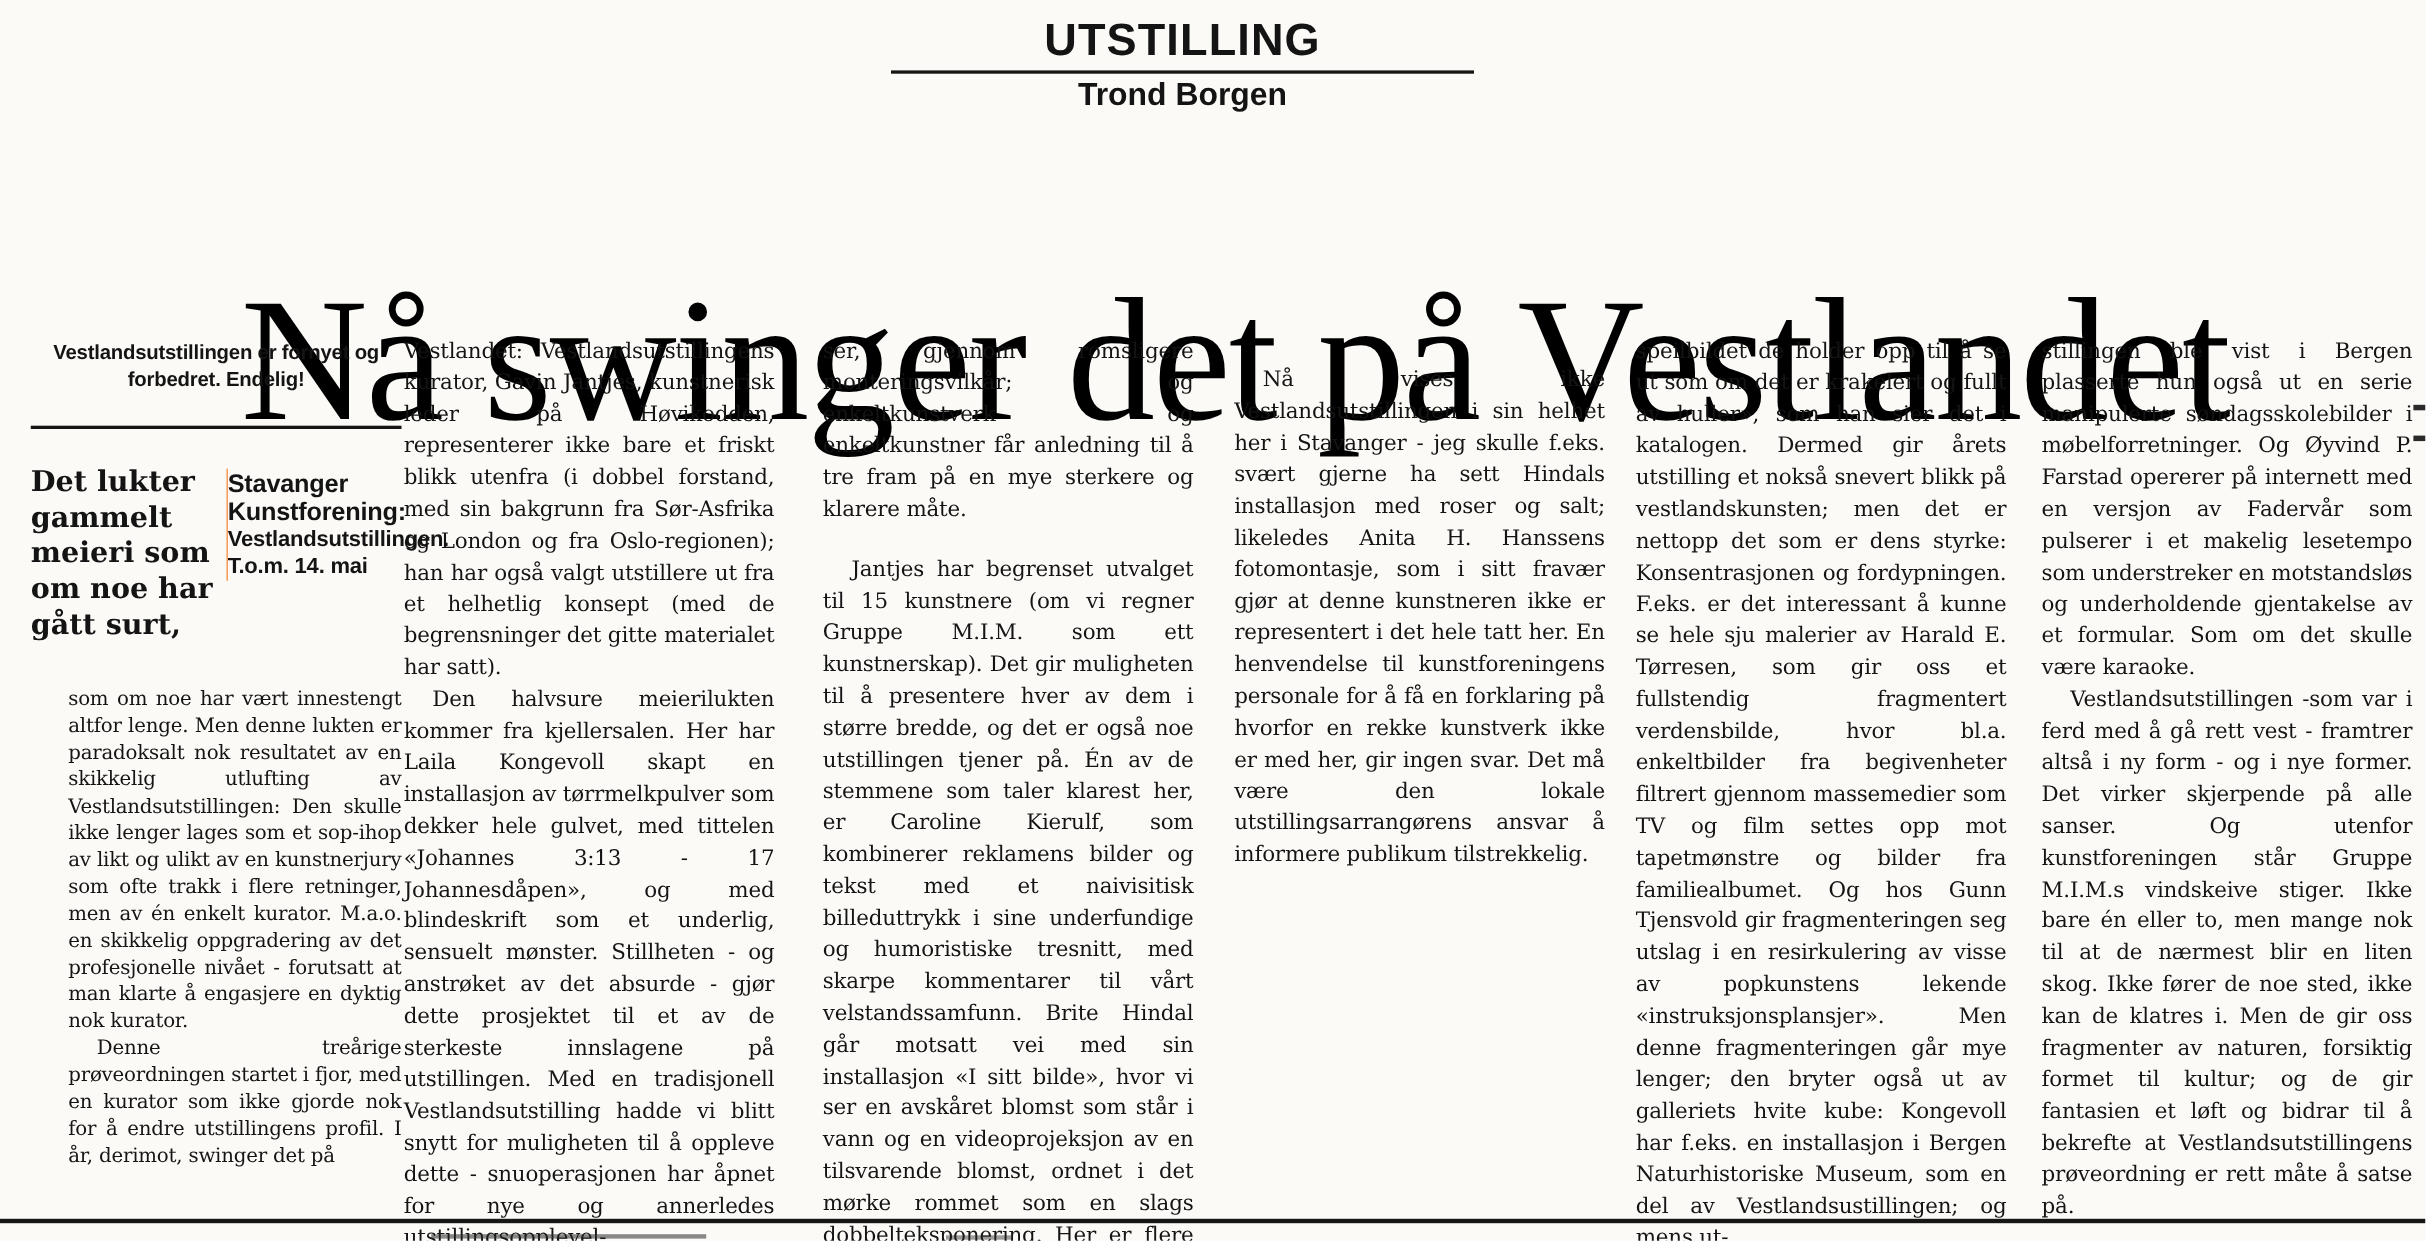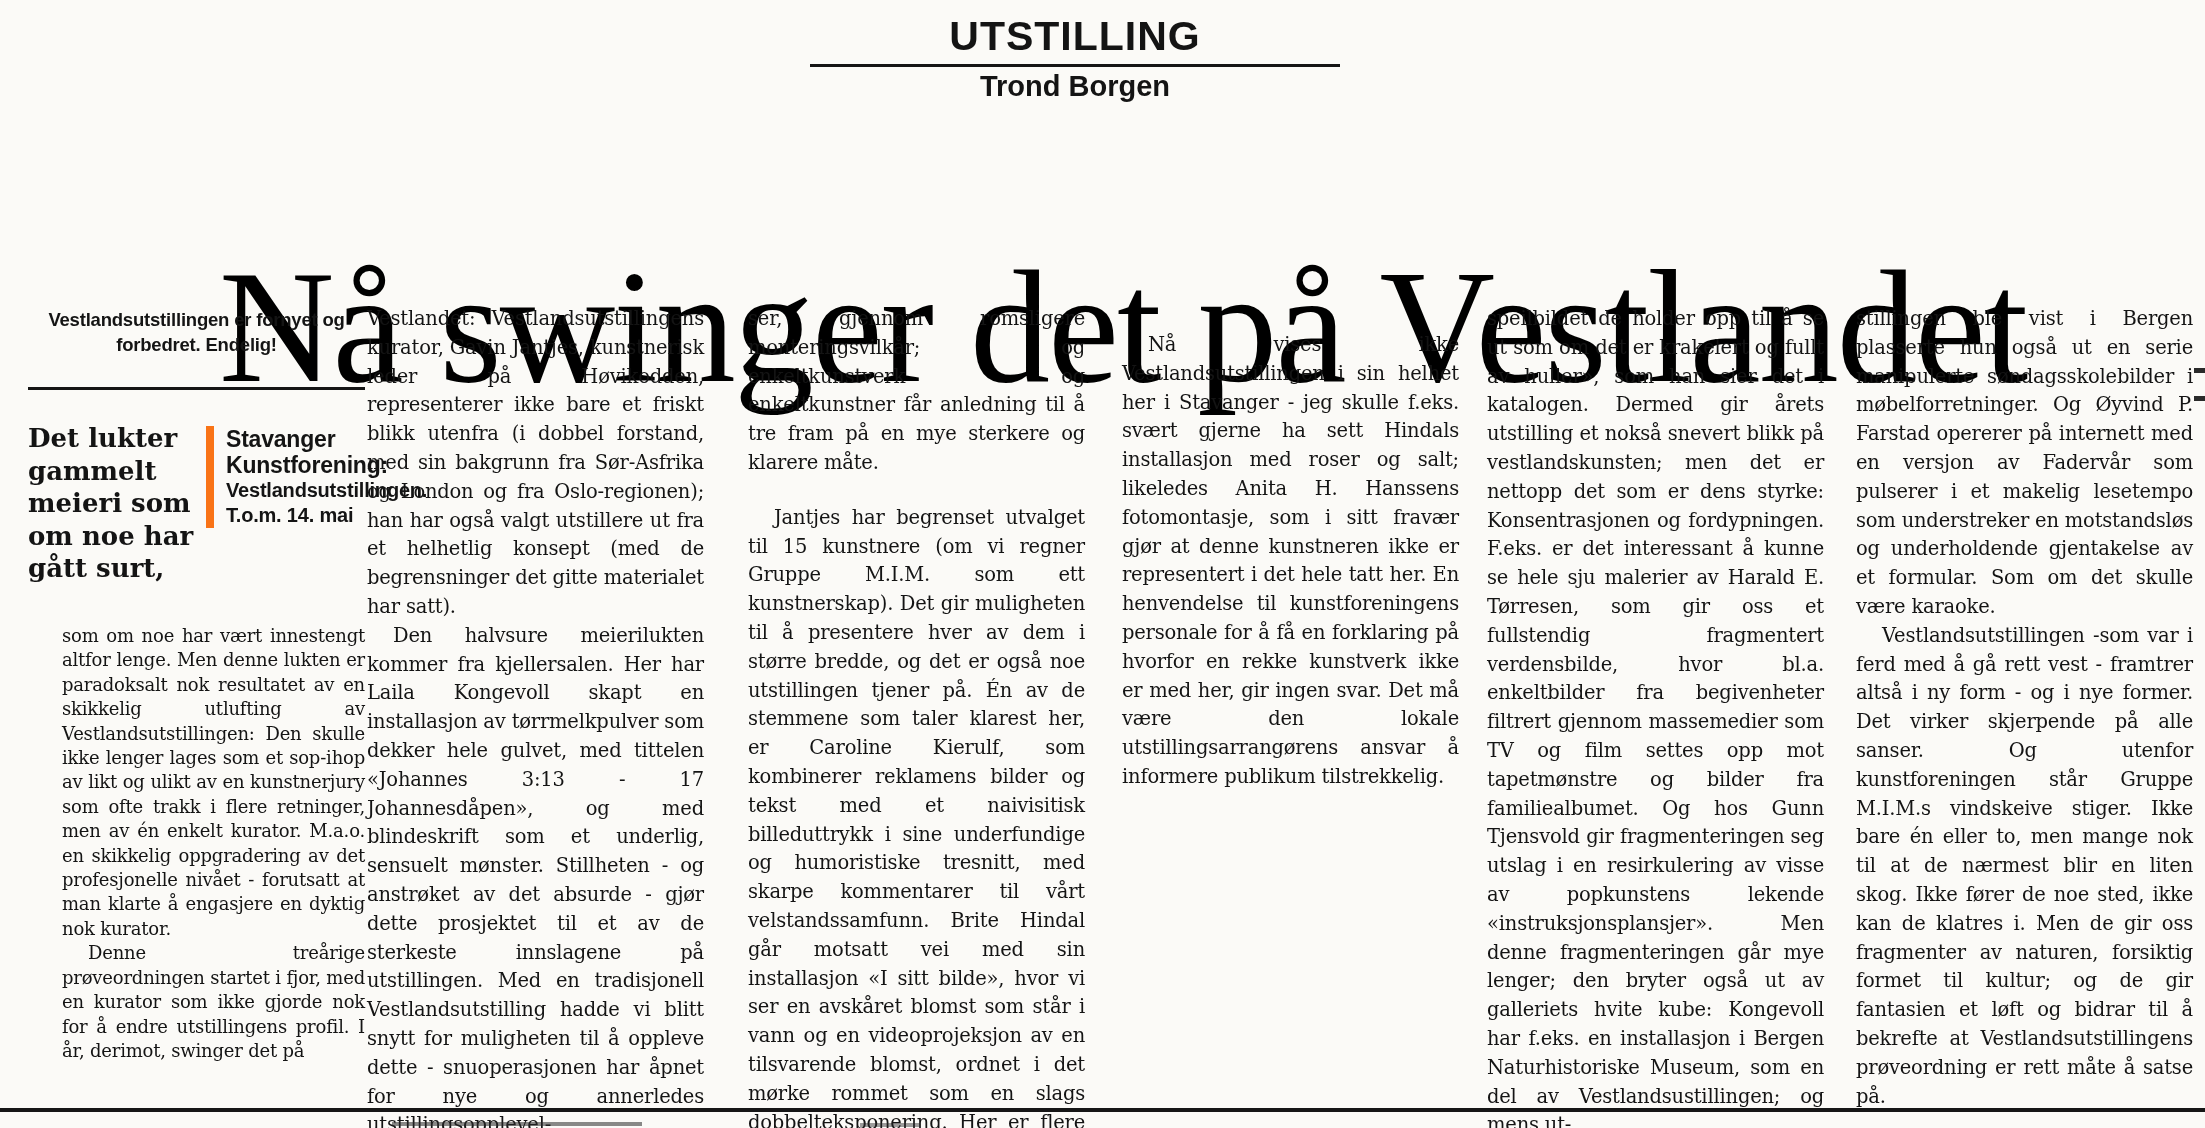--- a/index.html
+++ b/index.html
@@ -89,22 +89,21 @@
     font-weight: bold;
     font-size: 26px;
     line-height: 32.5px;
     text-align: left;
     letter-spacing: 0;
   }
   .infobox {
     position: absolute;
     left: 178px; top: 4px;
     width: 152px;
-    border-left: 8px solid #f97316;
-    padding-left: 12px;
+    border-left: 1px solid #f97316;
     font-family: "Liberation Sans", sans-serif;
     font-weight: bold;
     text-align: left;
   }
   .infobox .big   { font-size: 23px; line-height: 26px; }
   .infobox .small { font-size: 20px; line-height: 25px; }
   #col1 .body { margin-top: 6px; font-size: 18px; line-height: 24.4px; margin-left: 34px; }
 
   
   .bottom-rule {

